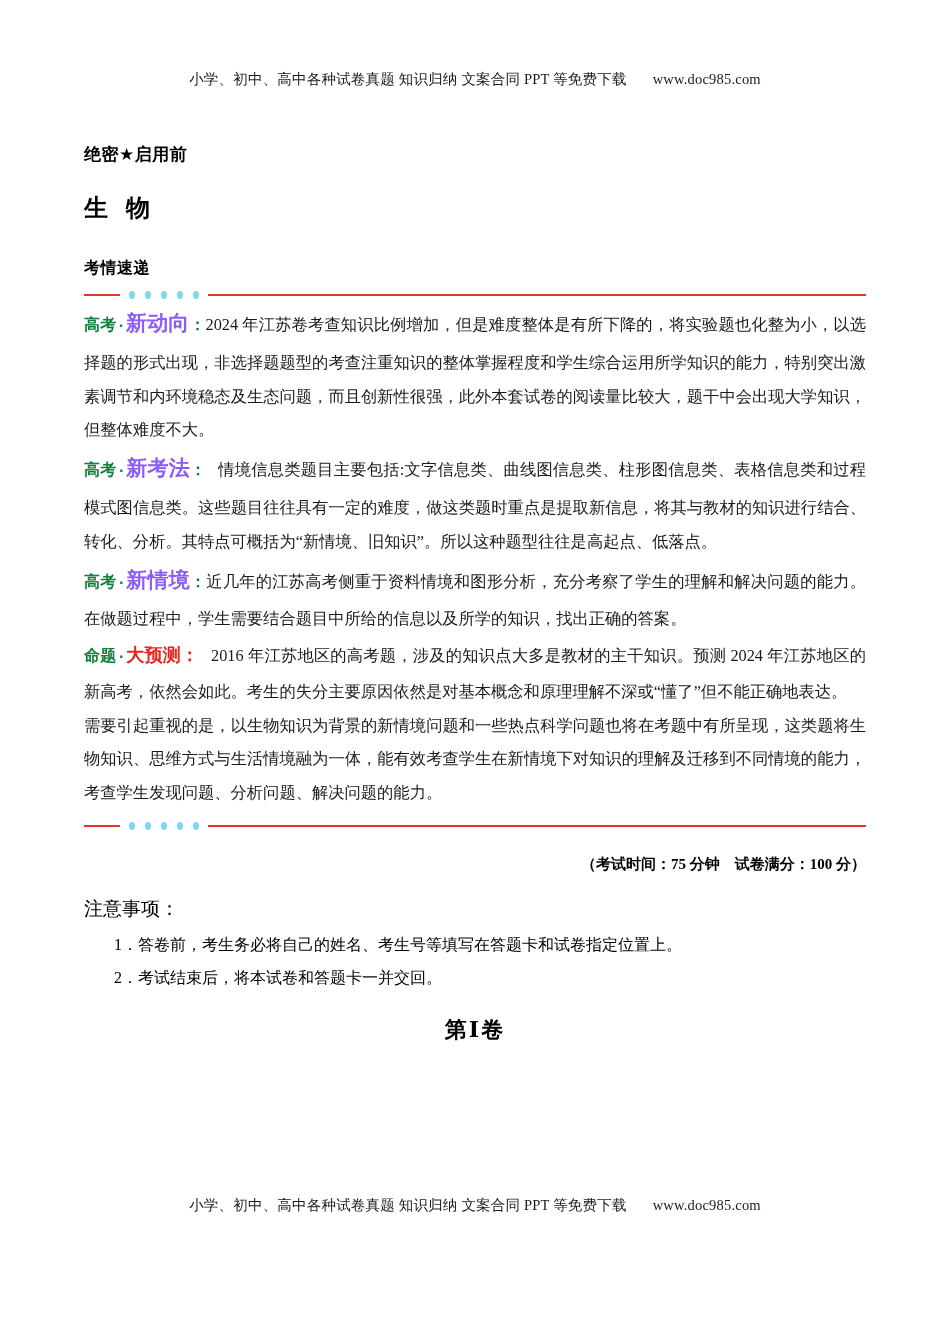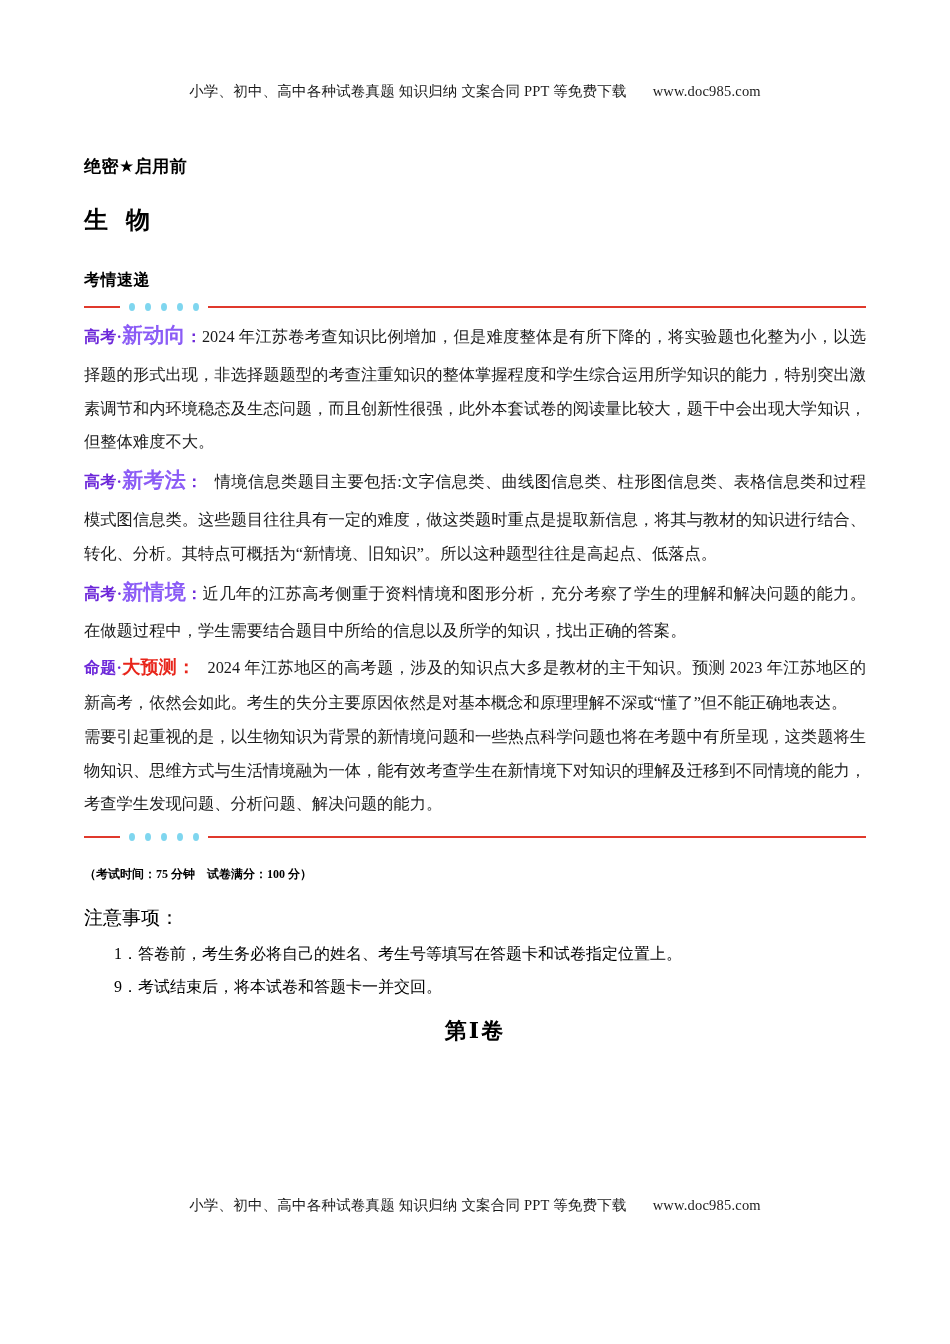--- a/index.html
+++ b/index.html
@@ -12,21 +12,21 @@
     height: 1344px;
     font-family: "Liberation Serif", "DejaVu Serif", serif;
     color: #000000;
     position: relative;
     overflow: hidden;
   }
   .page {
     width: 950px;
     height: 1344px;
     box-sizing: border-box;
-    padding: 12px 84px;
+    padding: 0 84px;
     position: relative;
   }
 
   
   .running-head,
   .running-foot {
     text-align: center;
     font-size: 14.5px;
     color: #1a1a1a;
     letter-spacing: .2px;
@@ -106,43 +106,43 @@
   .para {
     font-size: 16.3px;
     line-height: 2.08;
     text-align: justify;
     text-justify: inter-ideograph;
     margin: 0;
     color: #1a1a1a;
   }
   .para + .para { margin-top: 0; }
   .lbl-black {
-    font-family: Liberation Serif, serif;
-    font-weight: bold;
-    color: #6d28d9;
+    font-family: Liberation Mono, monospace;
+    font-weight: bold;
+    color: #15803d;
     font-size: 16px;
   }
   .lbl-red {
     font-family: "DejaVu Sans", "Liberation Sans", sans-serif;
     font-weight: bold;
     color: #8b5cf6;
     font-size: 21px;
   }
   .lbl-red-lg {
     font-family: "DejaVu Sans", "Liberation Sans", sans-serif;
     font-weight: bold;
     color: #e8251b;
     font-size: 18px;
   }
   .gap-sm { display: inline-block; width: 12px; }
 
   
   .exam-meta {
-    text-align: left;
-    font-size: 12px;
+    text-align: right;
+    font-size: 15px;
     font-weight: bold;
     margin-top: 22px;
   }
 
   
   .notes-title {
     font-size: 19px;
     margin-top: 16px;
     line-height: 2.05;
   }
@@ -152,21 +152,21 @@
     text-align: justify;
     text-justify: inter-ideograph;
   }
   .note-item.indent { text-indent: 30px; }
 
   
   .juan {
     text-align: center;
     font-size: 22px;
     font-weight: bold;
-    margin-top: 12px;
+    margin-top: 20px;
     letter-spacing: 2px;
   }
 
   
   .qgroup {
     font-size: 16.3px;
     line-height: 2.05;
     margin-top: 18px;
     text-align: justify;
     text-justify: inter-ideograph;
@@ -201,41 +201,41 @@
     </span>
     <span class="seg-long"></span>
   </div>
 
   <p class="para"><span class="lbl-black">高考·</span><span class="lbl-red">新动向</span><span class="lbl-black">：</span><span>2024 年江苏卷考查知识比例增加，但是难度整体是有所下降的，将实验题也化整为小，以选择题的形式出现，非选择题题型的考查注重知识的整体掌握程度和学生综合运用所学知识的能力，特别突出激素调节和内环境稳态及生态问题，而且创新性很强，此外本套试卷的阅读量比较大，题干中会出现大学知识，但整体难度不大。</span></p>
 
   <p class="para"><span class="lbl-black">高考·</span><span class="lbl-red">新考法</span><span class="lbl-black">：</span><span class="gap-sm"></span><span>情境信息类题目主要包括:文字信息类、曲线图信息类、柱形图信息类、表格信息类和过程模式图信息类。这些题目往往具有一定的难度，做这类题时重点是提取新信息，将其与教材的知识进行结合、转化、分析。其特点可概括为“新情境、旧知识”。所以这种题型往往是高起点、低落点。</span></p>
 
   <p class="para"><span class="lbl-black">高考·</span><span class="lbl-red">新情境</span><span class="lbl-black">：</span><span>近几年的江苏高考侧重于资料情境和图形分析，充分考察了学生的理解和解决问题的能力。在做题过程中，学生需要结合题目中所给的信息以及所学的知识，找出正确的答案。</span></p>
 
-  <p class="para"><span class="lbl-black">命题·</span><span class="lbl-red-lg">大预测：</span><span class="gap-sm"></span><span>2024 年江苏地区的高考题，涉及的知识点大多是教材的主干知识。预测 2023 年江苏地区的新高考，依然会如此。考生的失分主要原因依然是对基本概念和原理理解不深或“懂了”但不能正确地表达。</span></p>
+  <p class="para"><span class="lbl-black">命题·</span><span class="lbl-red-lg">大预测：</span><span class="gap-sm"></span><span>2016 年江苏地区的高考题，涉及的知识点大多是教材的主干知识。预测 2024 年江苏地区的新高考，依然会如此。考生的失分主要原因依然是对基本概念和原理理解不深或“懂了”但不能正确地表达。</span></p>
 
   <p class="para">需要引起重视的是，以生物知识为背景的新情境问题和一些热点科学问题也将在考题中有所呈现，这类题将生物知识、思维方式与生活情境融为一体，能有效考查学生在新情境下对知识的理解及迁移到不同情境的能力，考查学生发现问题、分析问题、解决问题的能力。</p>
 
   <div class="divider">
     <span class="seg-short"></span>
     <span class="dots">
       <span class="dot"></span>
       <span class="dot"></span>
       <span class="dot"></span>
       <span class="dot"></span>
       <span class="dot"></span>
     </span>
     <span class="seg-long"></span>
   </div>
 
   <div class="exam-meta">（考试时间：75 分钟　试卷满分：100 分）</div>
 
   <div class="notes-title">注意事项：</div>
   <div class="note-item indent">1．答卷前，考生务必将自己的姓名、考生号等填写在答题卡和试卷指定位置上。</div>
-  <div class="note-item indent">9．考试结束后，将本试卷和答题卡一并交回。</div>
+  <div class="note-item indent">2．考试结束后，将本试卷和答题卡一并交回。</div>
 
   <div class="juan">第Ⅰ卷</div>
 
 
   <div class="running-foot">
     <span>小学、初中、高中各种试卷真题 知识归纳 文案合同 PPT 等免费下载</span><span class="url">www.doc985.com</span>
   </div>
 
 </div>
 

